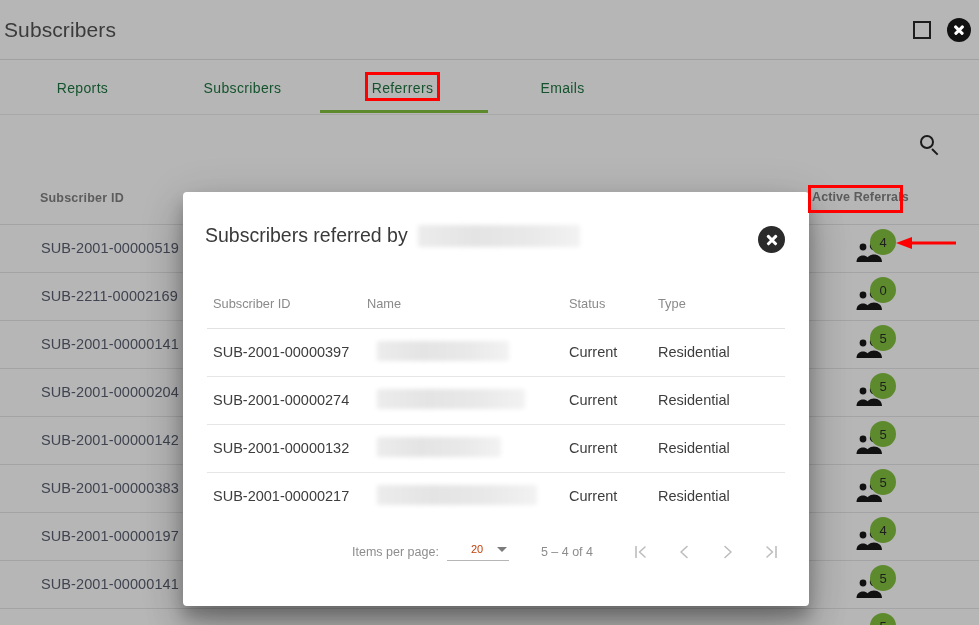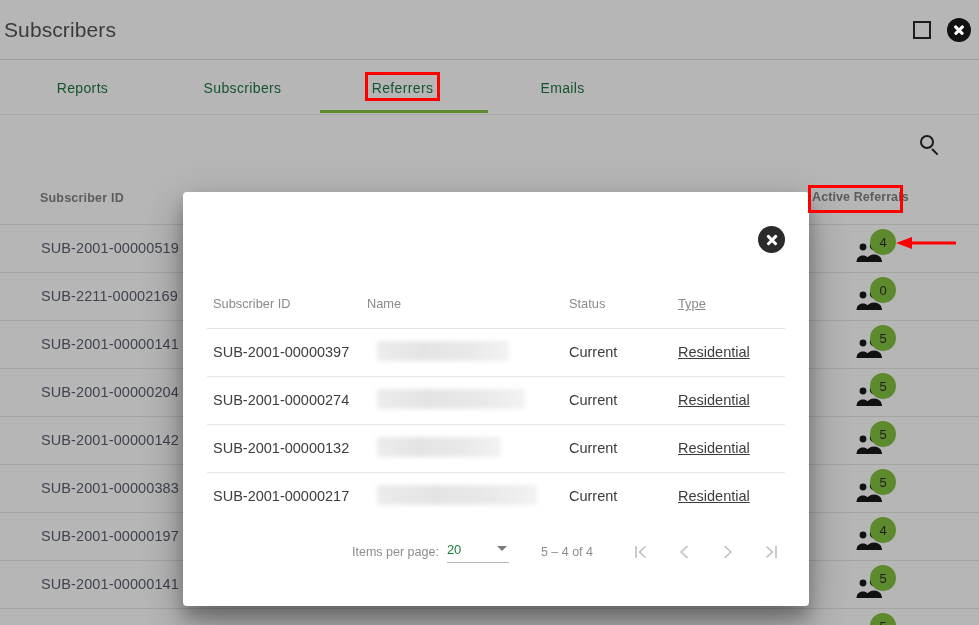--- a/index.html
+++ b/index.html
@@ -206,41 +206,41 @@
     border-bottom: 1px solid #e6e6e6;
   }
   .d-row:last-child { border-bottom: none; }
   .d-row span.cell {
     position: absolute; top: 15px;
     font-size: 14.5px; color: #3d3d3d;
   }
   .c-subid  { left: 6px; }
   .c-name   { left: 160px; }
   .c-status { left: 362px; }
-  .c-type   { left: 471px; text-decoration: underline; }
+  .c-type   { left: 451px; }
   .name-redacted {
     position: absolute; left: 160px; top: 12px;
     height: 20px;
   }
 
   
   .paginator {
     position: absolute; left: 24px; top: 332px;
     width: 578px; height: 56px;
     display: flex; align-items: center; justify-content: flex-end;
   }
   .ipp-label { font-size: 12.5px; color: #8d8d8d; }
   .ipp-select {
     position: relative;
     margin-left: 8px; width: 62px;
     border-bottom: 1px solid #b6b6b6;
     padding-bottom: 5px;
     display: flex; align-items: center;
   }
-  .ipp-value { font-size: 13px; color: #15803d; }
+  .ipp-value { font-size: 11px; color: #c2410c; margin-left: 24px; }
   .ipp-arrow {
     position: absolute; right: 2px; top: 4px;
     width: 0; height: 0;
     border-left: 5px solid transparent;
     border-right: 5px solid transparent;
     border-top: 5px solid #7b7b7b;
   }
   .range-label {
     font-size: 12.5px; color: #8d8d8d;
     margin-left: 32px;
@@ -416,20 +416,24 @@
             </svg>
             <span class="count-badge">5</span>
           </div>
         </div>
       </div>
   </div>
 
   <div class="scrim"></div>
 
   <div class="dialog">
+    <div class="dialog-title">
+      <span>Subscribers referred by</span>
+      <span class="redacted title-redacted"></span>
+    </div>
     <div class="dialog-close"></div>
 
     <div class="d-table">
       <div class="d-head">
         <span class="c-subid">Subscriber ID</span>
         <span class="c-name">Name</span>
         <span class="c-status">Status</span>
         <span class="c-type">Type</span>
       </div>
       <div id="d-rows">

